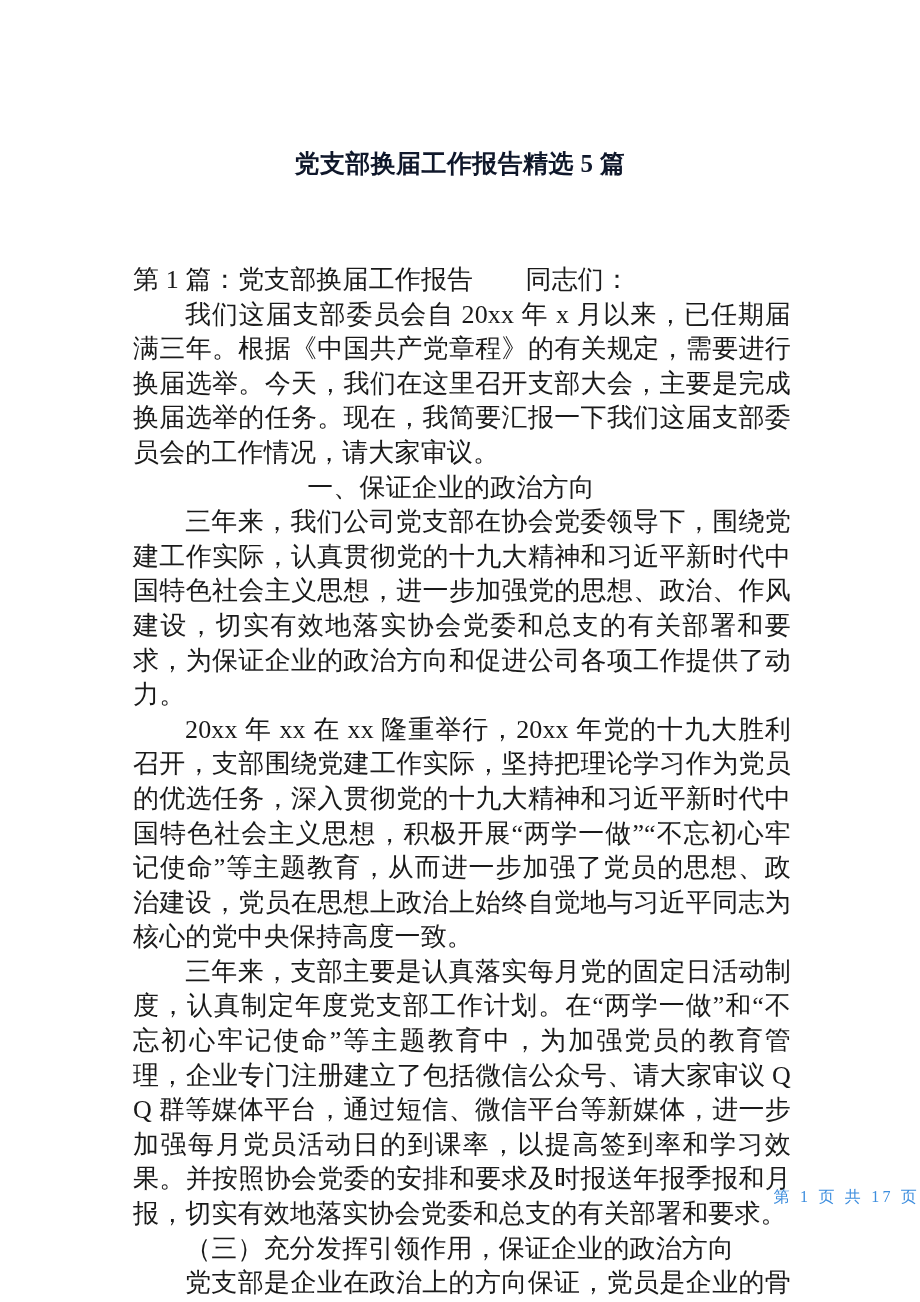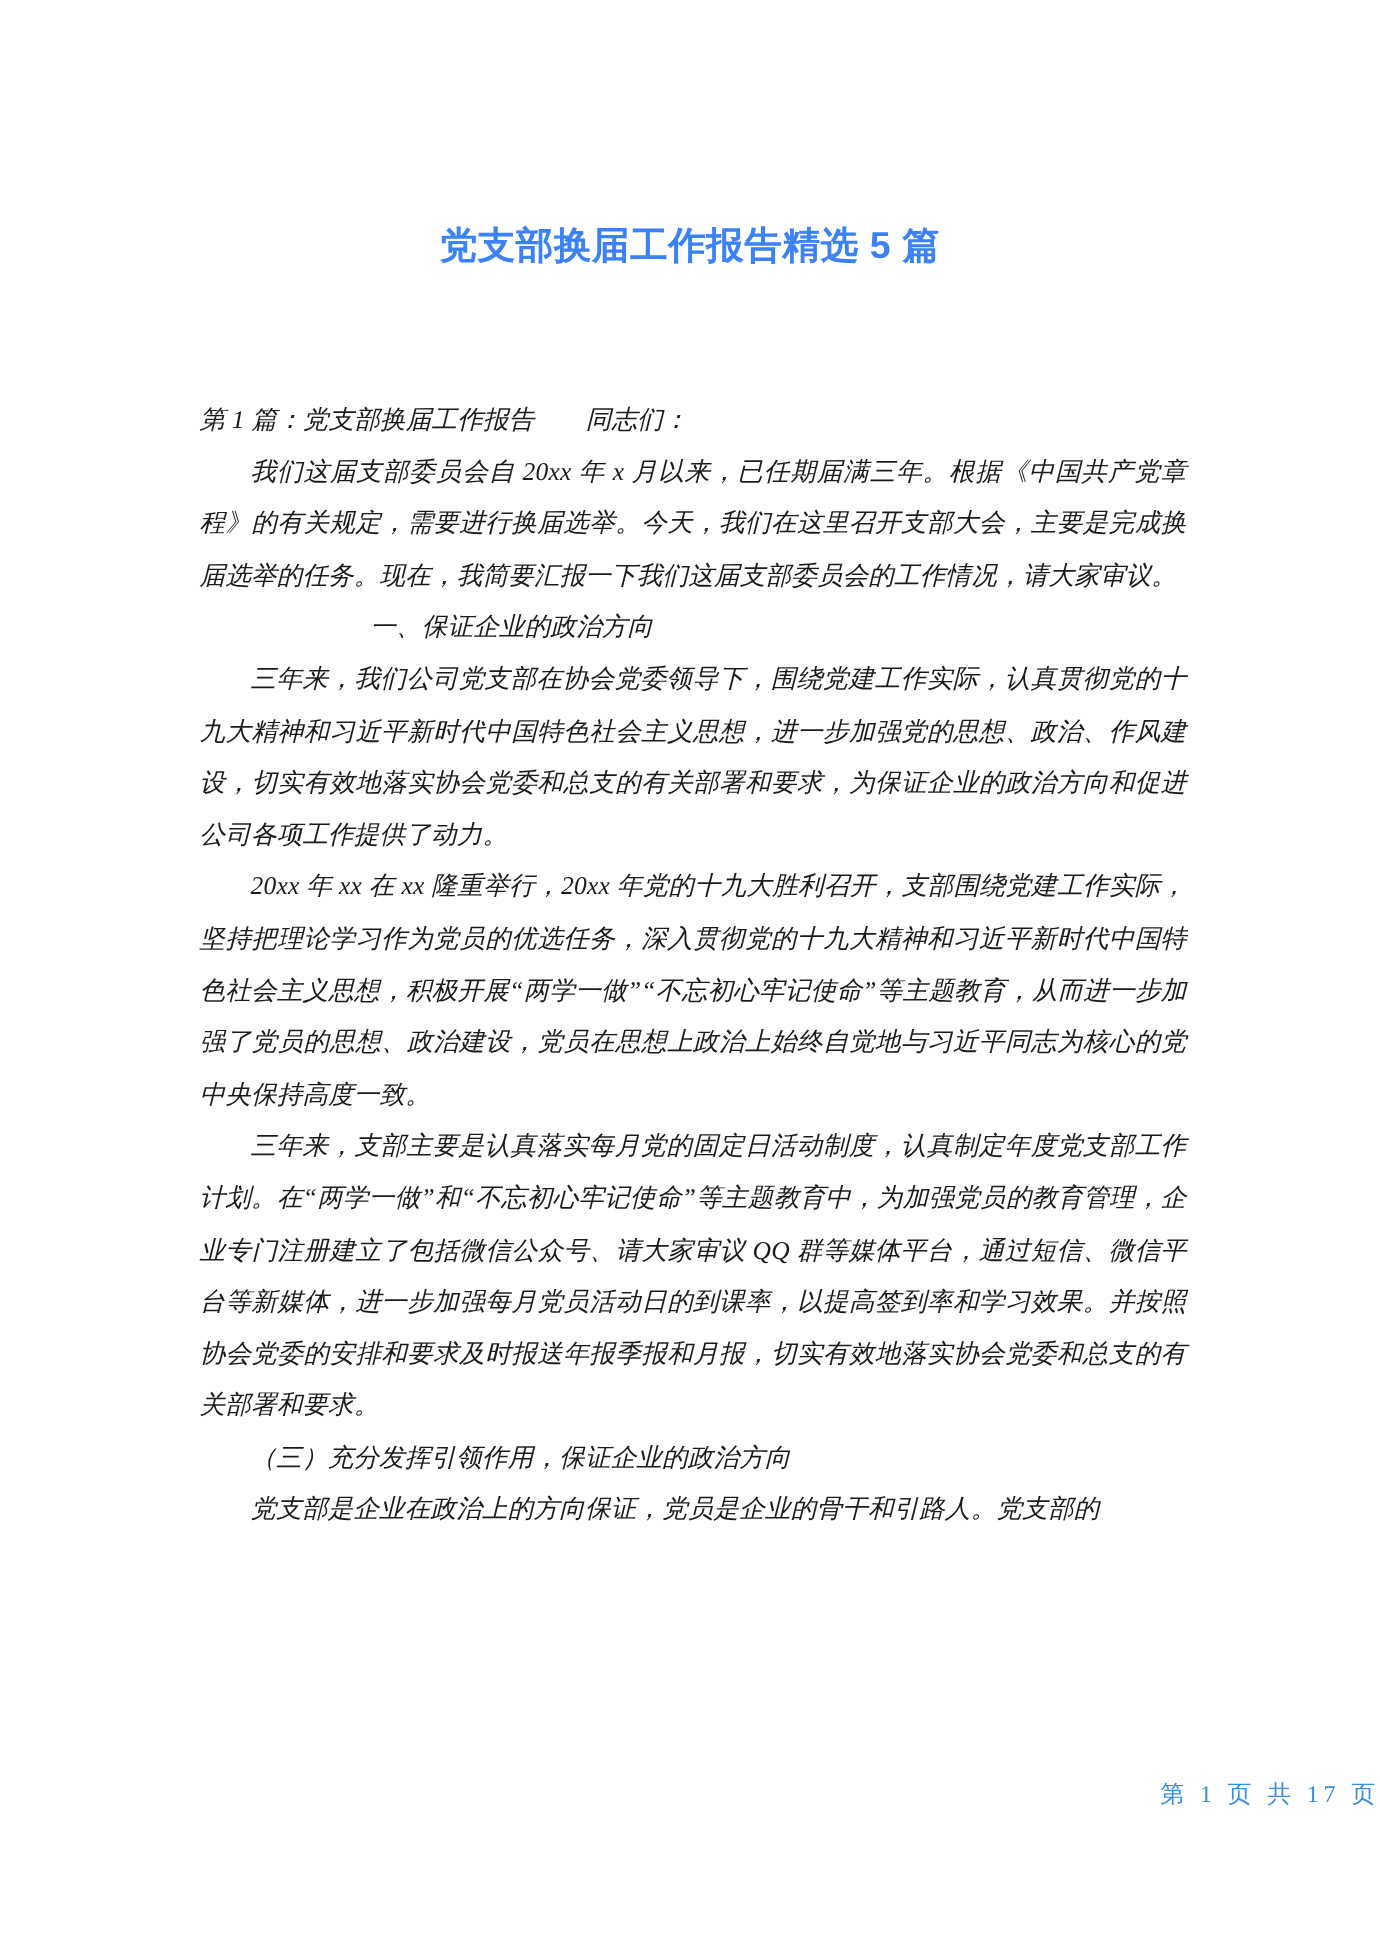--- a/index.html
+++ b/index.html
@@ -16,46 +16,45 @@
     overflow: hidden;
     box-sizing: border-box;
   }
 
   .doc-title {
     position: absolute;
     left: 0;
     top: 147px;
     width: 920px;
     text-align: center;
-    font-family: Liberation Sans, sans-serif;
+    font-family: Liberation Serif, serif;
     font-weight: 700;
     font-size: 25px;
     line-height: 34px;
-    color: #3b82f6;
+    color: #0f172a;
     letter-spacing: 0.4px;
   }
 
   .body-area {
     position: absolute;
     left: 133px;
     top: 263px;
     width: 658px;
   }
 
   .para {
     font-family: "Liberation Serif", "DejaVu Serif", serif;
-    font-size: 17px;
+    font-size: 26px;
     line-height: 34.6px;
     color: #1a1a1a;
     margin: 0;
     text-align: justify;
     text-justify: inter-character;
     letter-spacing: 0.15px;
     word-break: break-all;
-    font-style: italic;
   }
 
   .para.indent2 { text-indent: 2em; }
   .para.heading-center { text-indent: 6.7em; }
   .para.flush { text-indent: 0; }
 
   .footer {
     position: absolute;
     left: 0;
     top: 1186px;

